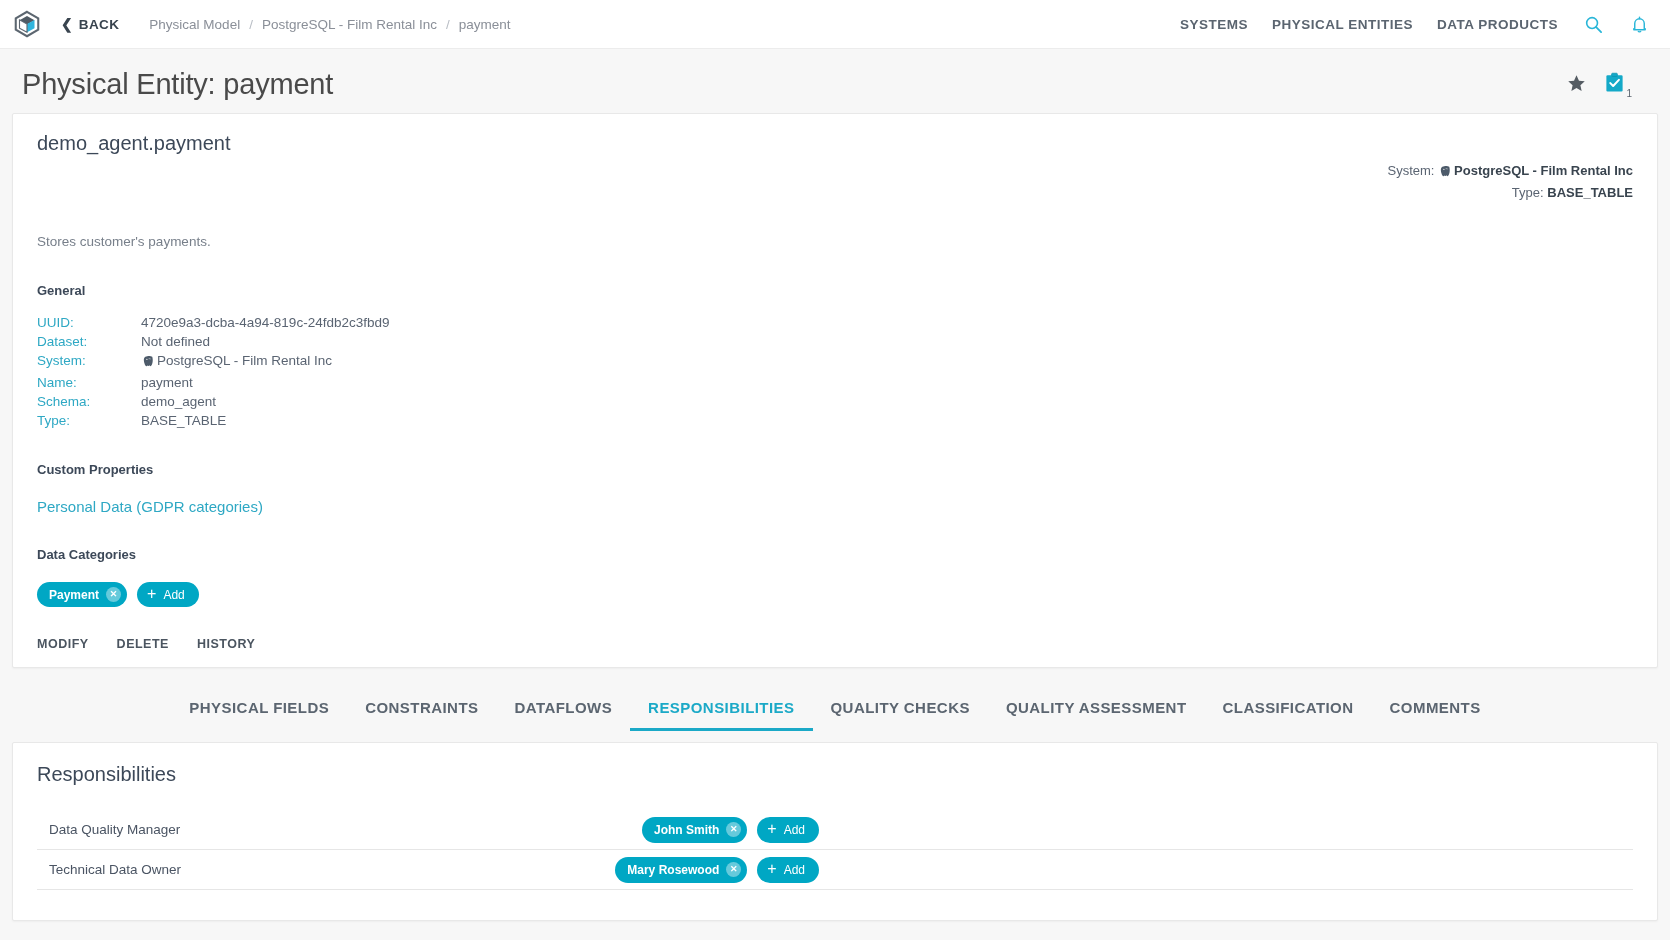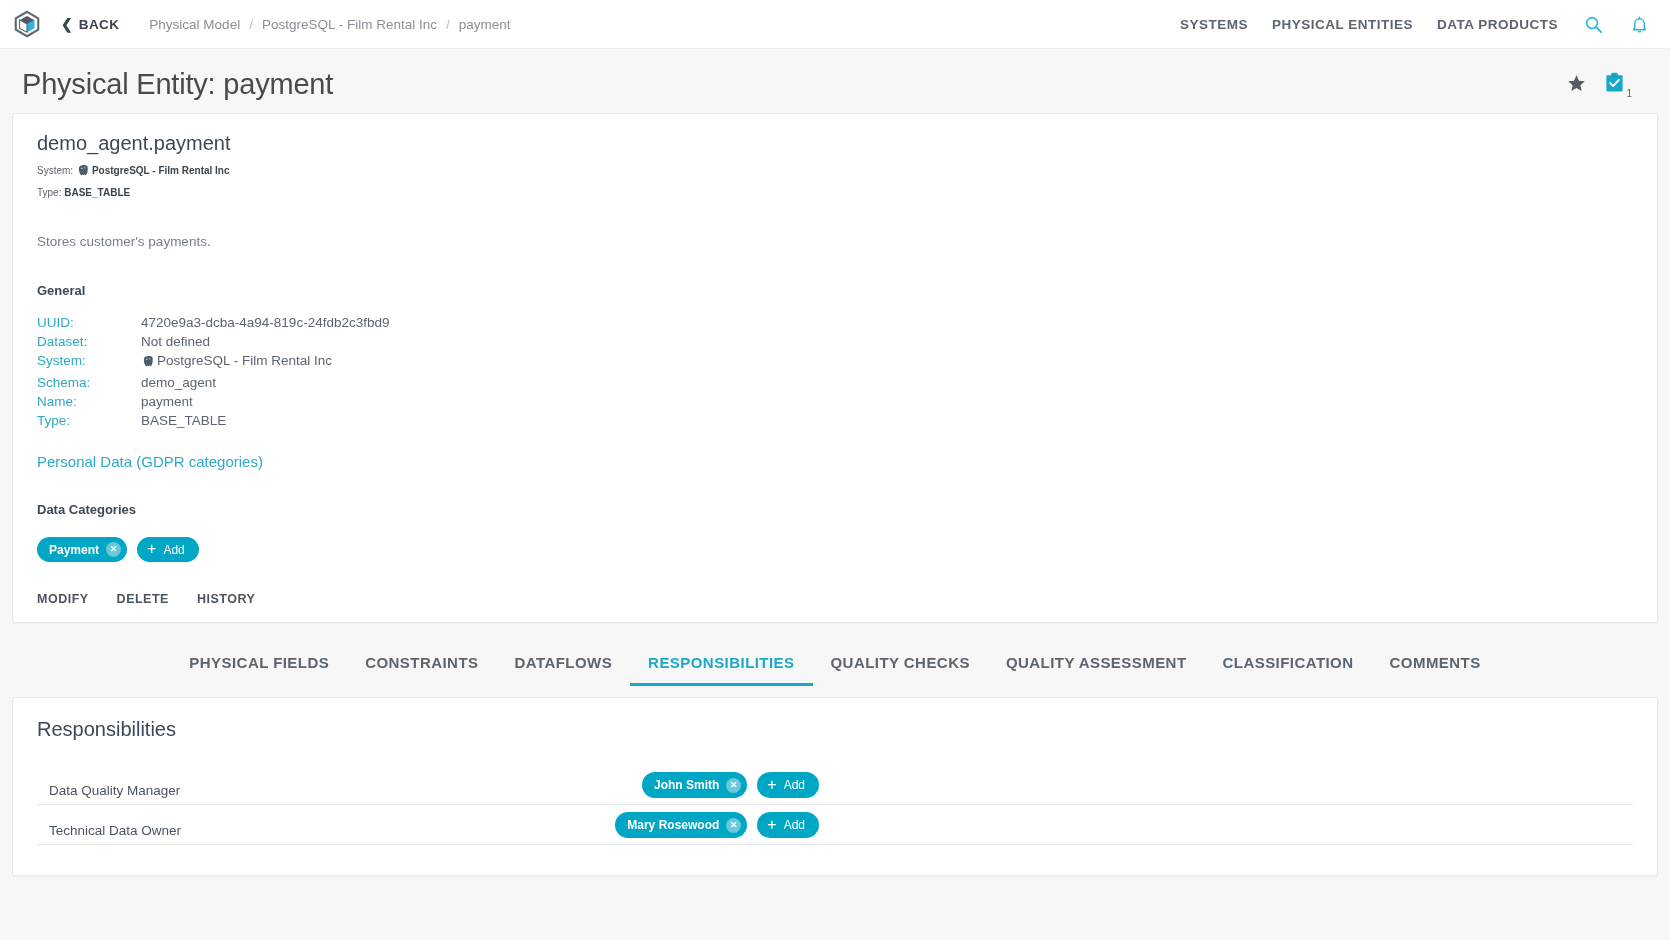--- a/index.html
+++ b/index.html
@@ -135,23 +135,24 @@
   }
   .detail-card { padding: 18px 24px 14px 24px; }
 
   .entity-name {
     font-size: 20px;
     color: #3c4858;
     font-weight: normal;
     margin: 0 0 6px 0;
   }
   .entity-meta {
-    font-size: 10px;
+    font-size: 13px;
     color: #5a6472;
     line-height: 19px;
+    text-align: right;
   }
   .entity-meta b { font-weight: bold; color: #39444f; }
   .pg-icon {
     display: inline-block;
     vertical-align: -3px;
     margin: 0 2px 0 1px;
   }
   .entity-desc {
     font-size: 13.5px;
     color: #777f8a;
@@ -287,21 +288,21 @@
     padding: 20px 24px 30px 24px;
   }
   .resp-title {
     font-size: 20px;
     font-weight: normal;
     color: #3c4858;
     margin: 0 0 24px 0;
   }
   .resp-row {
     display: flex;
-    align-items: flex-end;
+    align-items: center;
     min-height: 40px;
     padding: 6px 0;
     border-bottom: 1px solid #e6e6e6;
   }
   .resp-row:last-child { border-bottom: 1px solid #e6e6e6; }
   .resp-label {
     font-size: 13.5px;
     color: #4a5463;
     padding-left: 12px;
   }
@@ -429,34 +430,35 @@
           <svg width="13" height="13" viewBox="0 0 16 16">
             <path d="M12.6 2.2c-1.1-.9-3-1.2-4.8-1.1-1.9.1-3.6.7-4.4 1.7C2.3 4 2.1 5.8 2.4 7.7c.3 2 1 4 1.8 5.2.4.6.9 1 1.4.9.4-.1.7-.5.9-1 .3.4.8.6 1.3.6.6 0 1.1-.3 1.4-.7.2.5.5.9 1 1 .6.1 1.2-.3 1.6-1 .8-1.4 1.3-3.6 1.4-5.5.1-2-.2-3.9-.6-5z" fill="#4d5b6a"></path>
             <circle cx="6" cy="5.4" r="0.85" fill="#ffffff"></circle>
             <circle cx="6.1" cy="5.5" r="0.4" fill="#2b3540"></circle>
             <path d="M8.2 4.6c.9-.2 1.9-.1 2.5.3" fill="none" stroke="#ffffff" stroke-width="0.6"></path>
           </svg>
         </span><span>PostgreSQL - Film Rental Inc</span>
       </td>
     </tr>
     <tr>
+      <td class="kv-key">Name:</td>
+      <td class="kv-val">payment</td>
+    </tr>
+    <tr>
       <td class="kv-key">Schema:</td>
       <td class="kv-val">demo_agent</td>
-    </tr>
-    <tr>
-      <td class="kv-key">Name:</td>
-      <td class="kv-val">payment</td>
     </tr>
     <tr>
       <td class="kv-key">Type:</td>
       <td class="kv-val">BASE_TABLE</td>
     </tr>
   </tbody>
     </table>
 
+  <div class="section-head" style="margin-top:30px;">Custom Properties</div>
   <span class="cprop-link">Personal Data (GDPR categories)</span>
 
   <div class="section-head" style="margin-top:32px;">Data Categories</div>
 
   <div class="chip-row">
     <span class="chip">
       <span>Payment</span>
       <span class="chip-x">✕</span>
     </span>
     <span class="add-btn">

